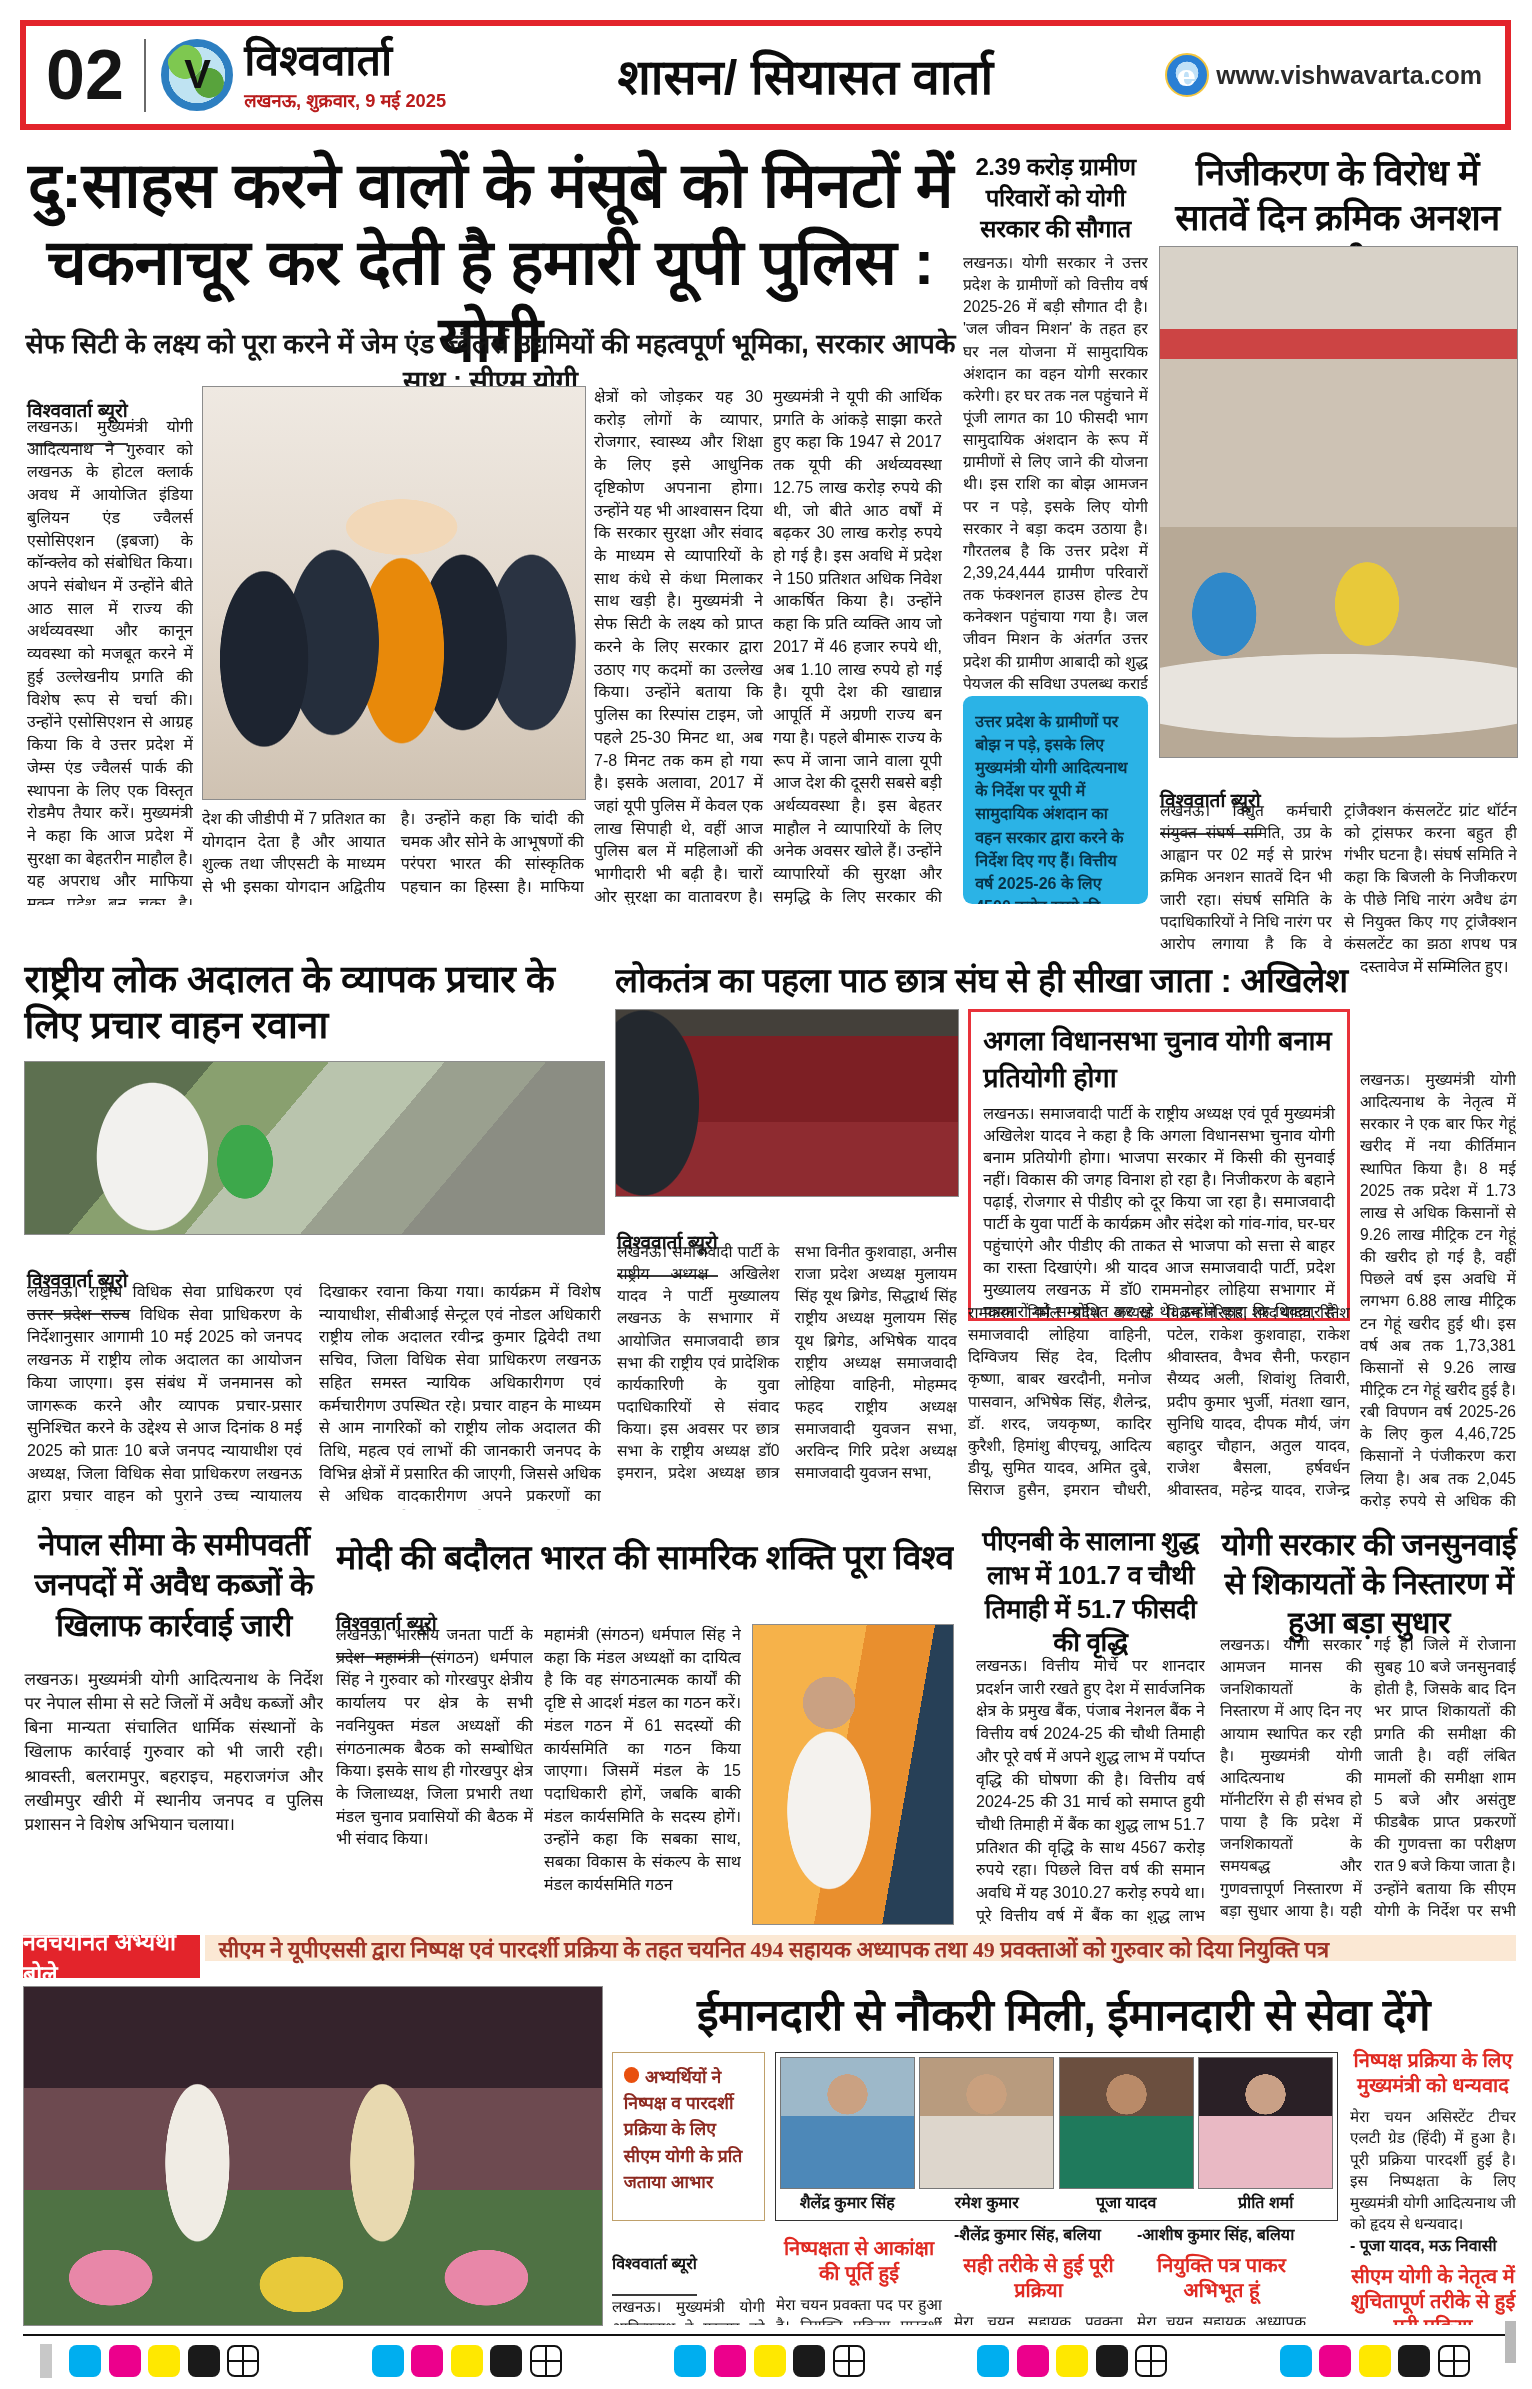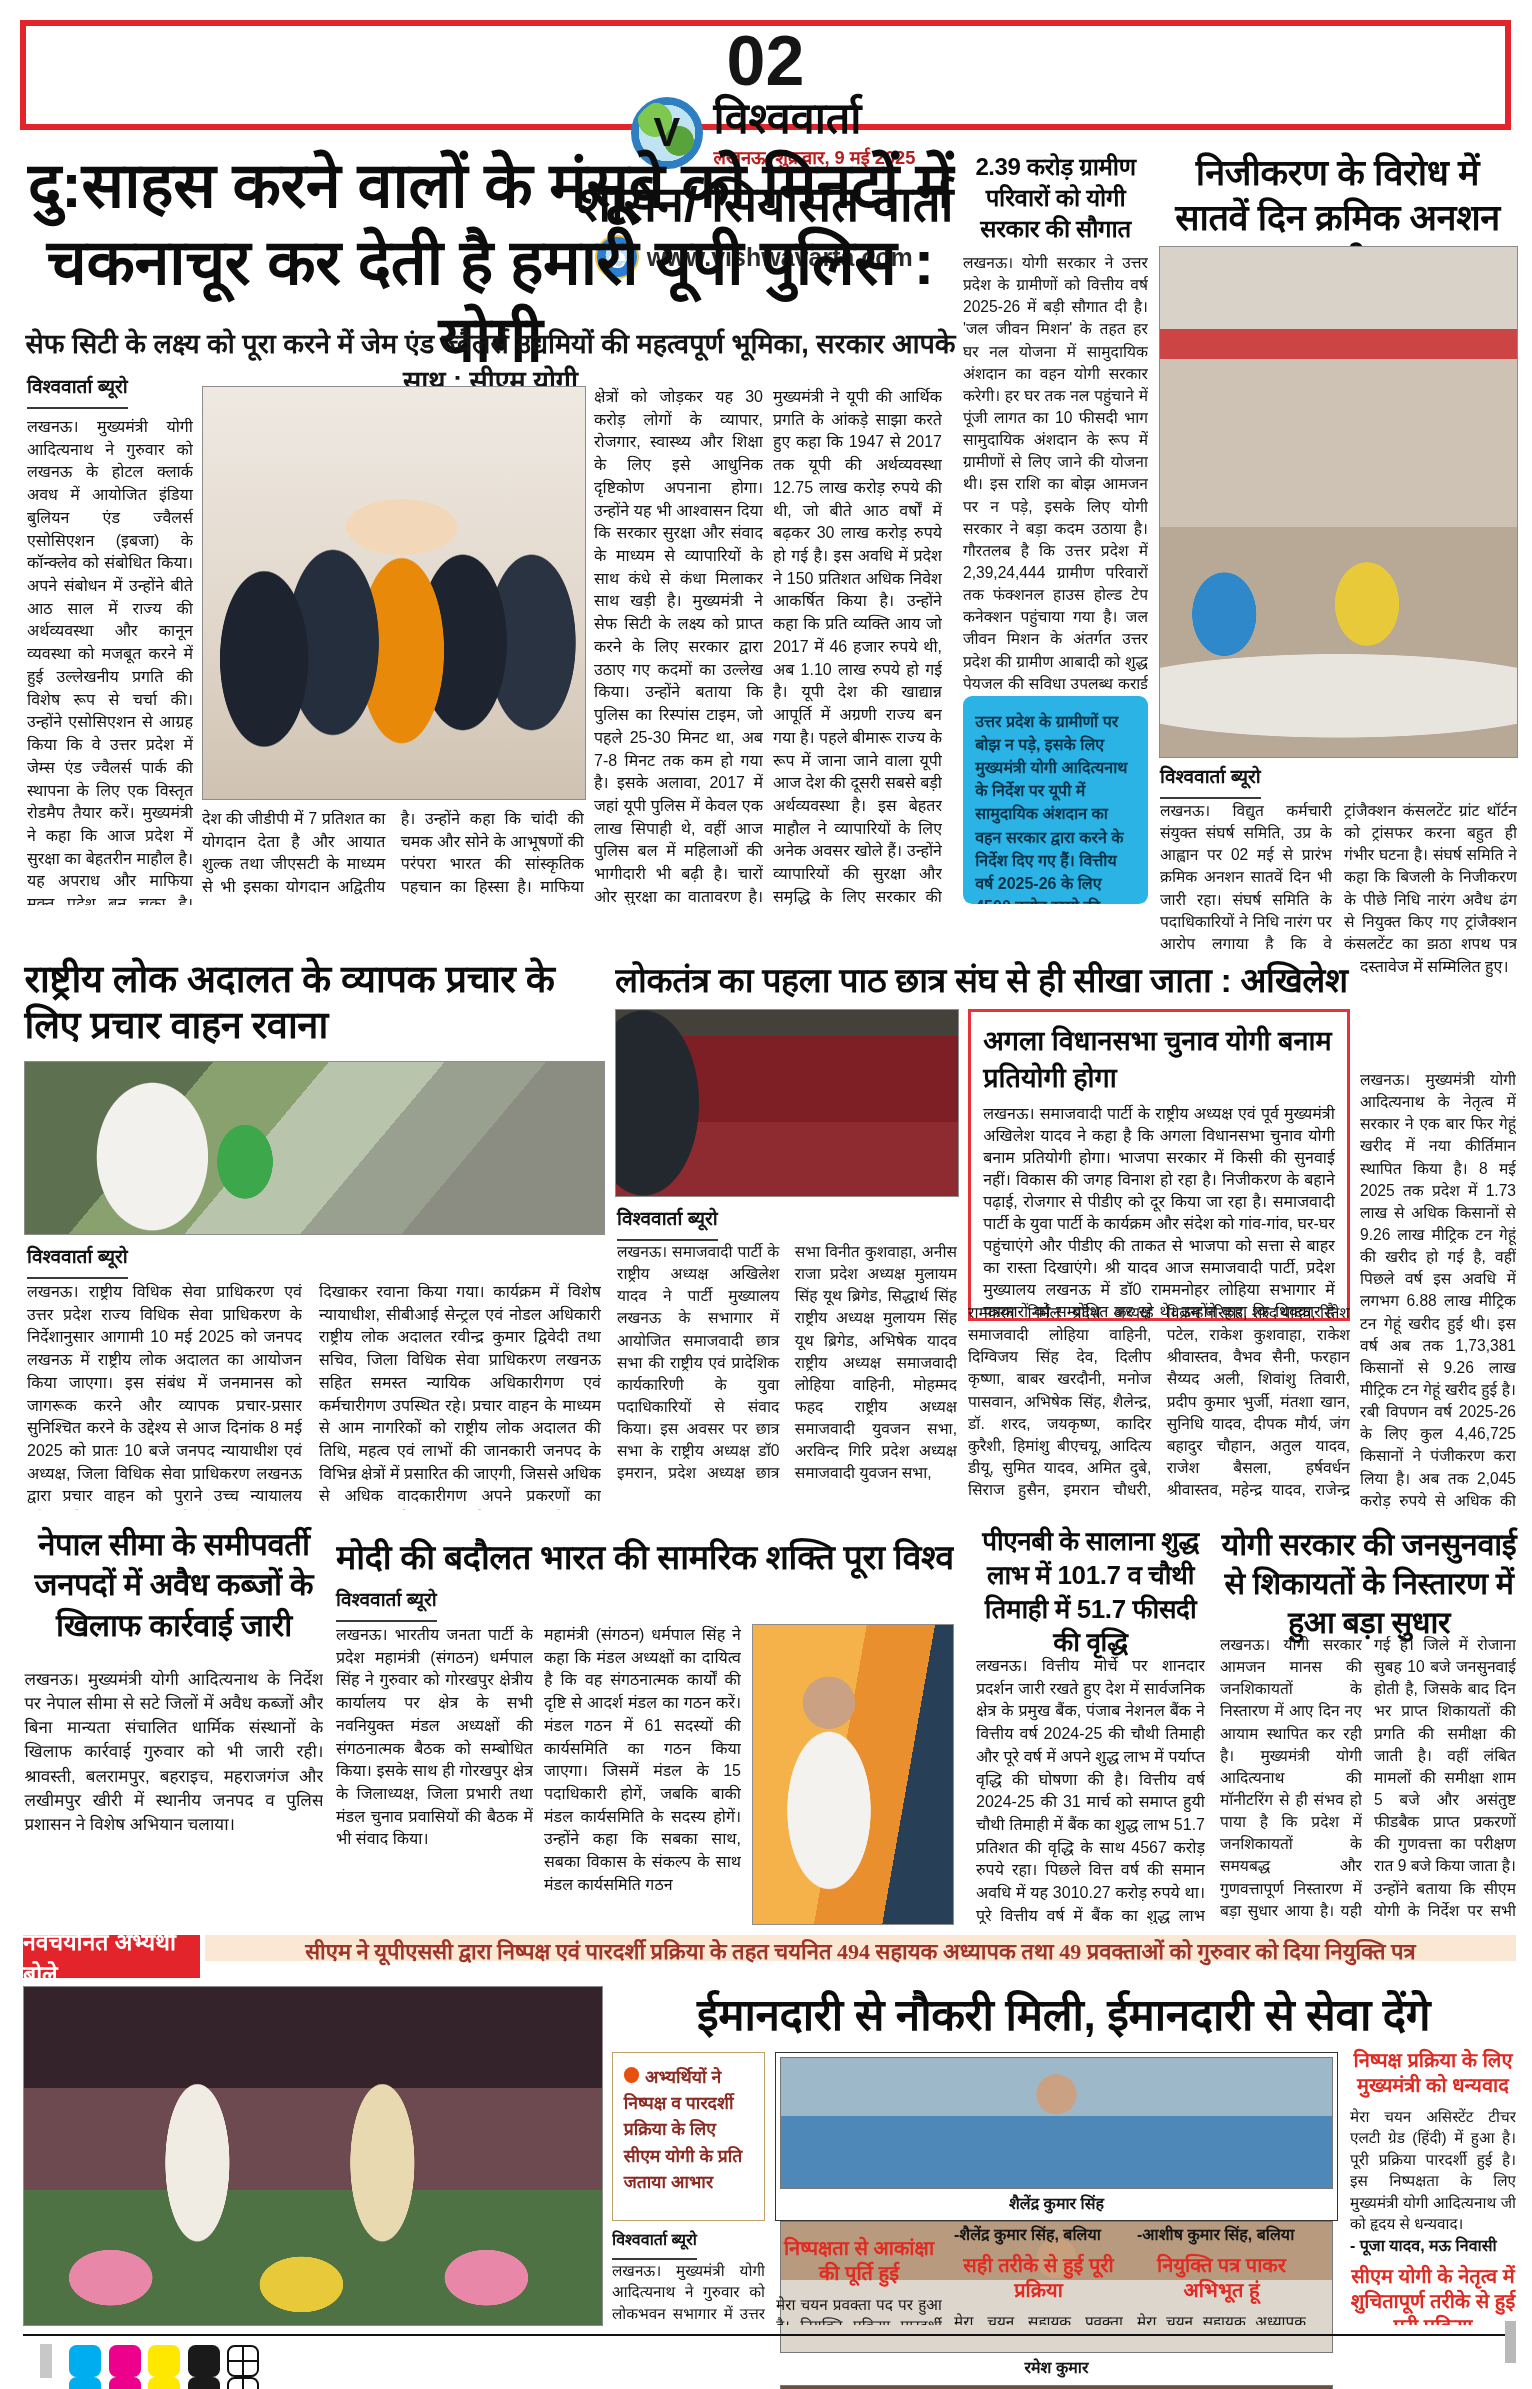--- a/index.html
+++ b/index.html
@@ -1,23 +1,23 @@
 <!DOCTYPE html>
 <html style="font-size:12.2px"><head>
 <meta charset="utf-8">
 <style>
   html,body{margin:0;padding:0;background:#e9e9e9;}
   .page{position:relative;width:1533px;height:2389px;background:#ffffff;margin:0 auto;
         font-family:"Liberation Sans","DejaVu Sans",sans-serif;color:#151515;overflow:hidden;}
-  .abs{position:absolute;flex-direction:column;}
+  .abs{position:absolute;}
   .txt{font-size:16px;line-height:1.42;text-align:justify;overflow:hidden;}
   .center{text-align:center;}
   .bold{font-weight:bold;}
   .hd{font-weight:800;color:#0c0c0c;letter-spacing:-0.4px;}
-  .byline{font-size:19px;font-weight:bold;border-bottom:2.3px solid #3a3a3a;display:inline-block;padding-bottom:8px;}
+  .byline{font-size:19px;font-weight:bold;border-bottom:2.3px solid #3a3a3a;display:inline-block;padding-bottom:20px;margin-top:24px;}
   .cols2{column-count:2;column-gap:15.3px;}
   
   .header{left:20px;top:20px;width:1479px;height:98px;border:6.9px solid #e3242b;display:flex;align-items:center;background:#fff;}
   .pageno{font-size:70px;font-weight:bold;padding:0 20px;line-height:1;}
   .hdr-div{width:2.3px;height:73px;background:#6a6a6a;}
   .logo-wrap{display:flex;align-items:center;gap:10.7px;padding-left:15.3px;}
   .globe{width:66px;height:66px;border-radius:50%;position:relative;flex:0 0 auto;
      background:radial-gradient(circle at 32% 30%,#7ec850 0 26%,transparent 27%),
                 radial-gradient(circle at 68% 62%,#58a33c 0 24%,transparent 25%),
                 radial-gradient(circle at 50% 50%,#bfe3f2 0 60%,#2d7fc1 61% 100%);

